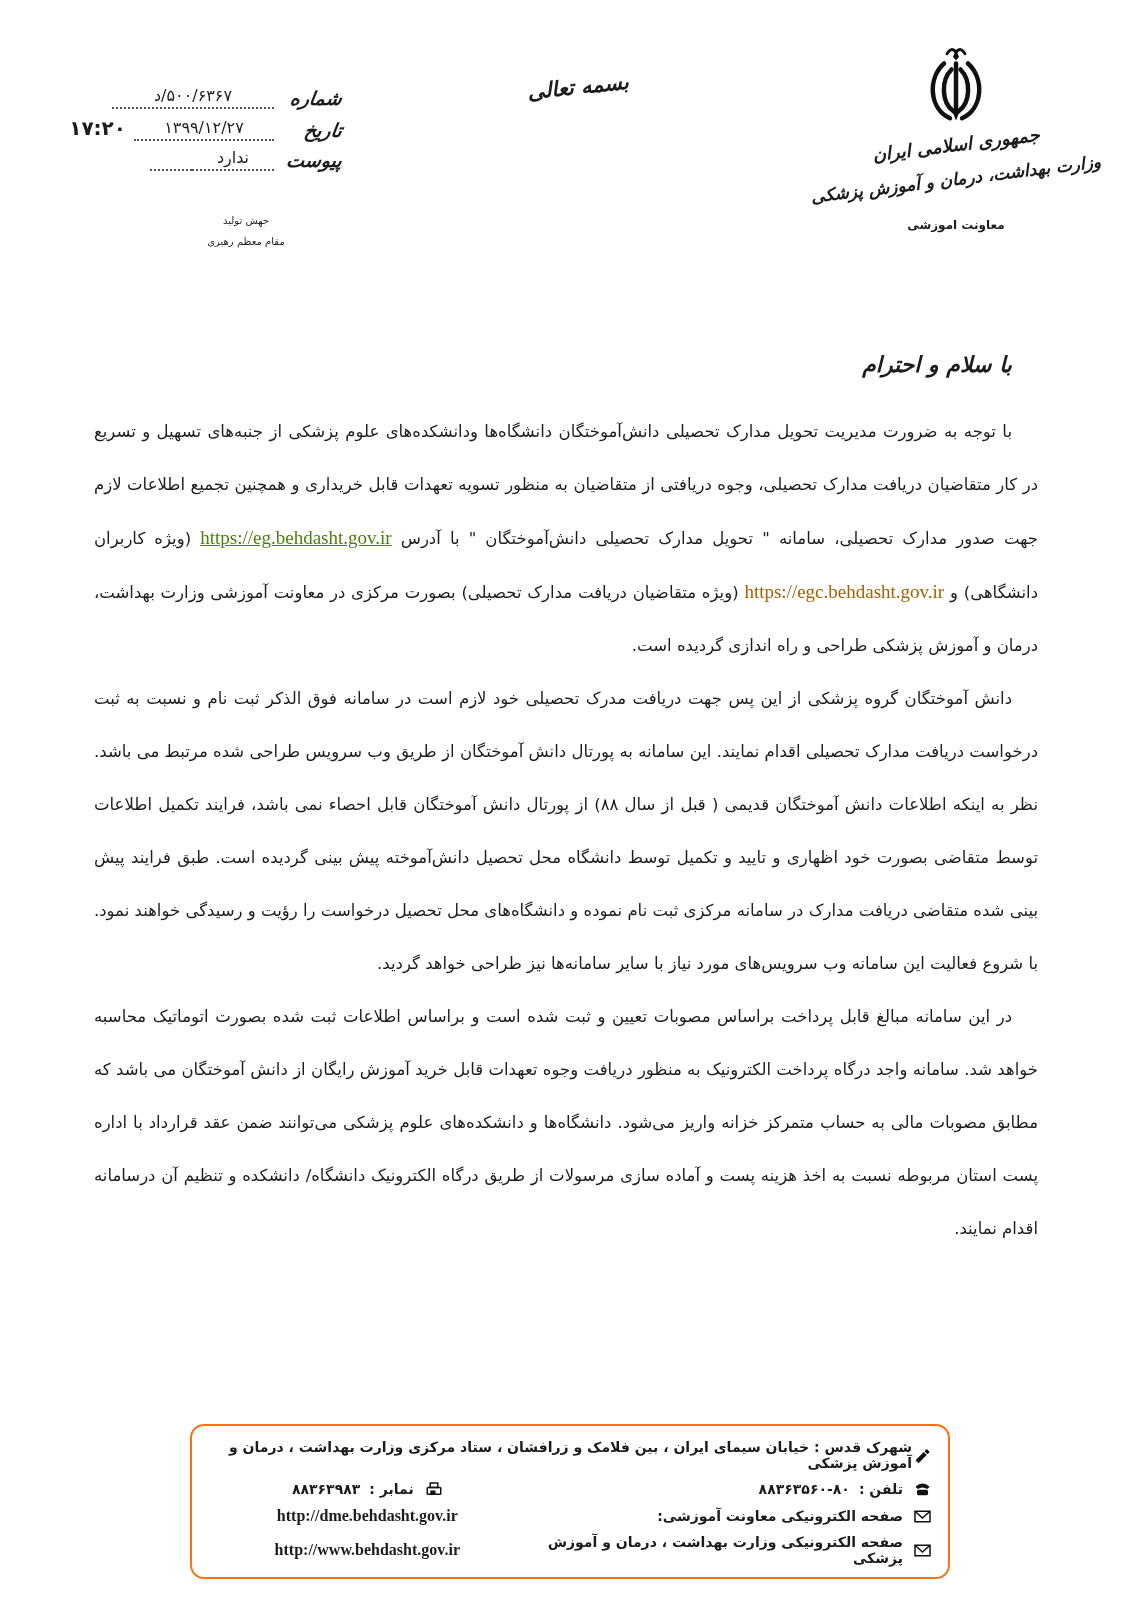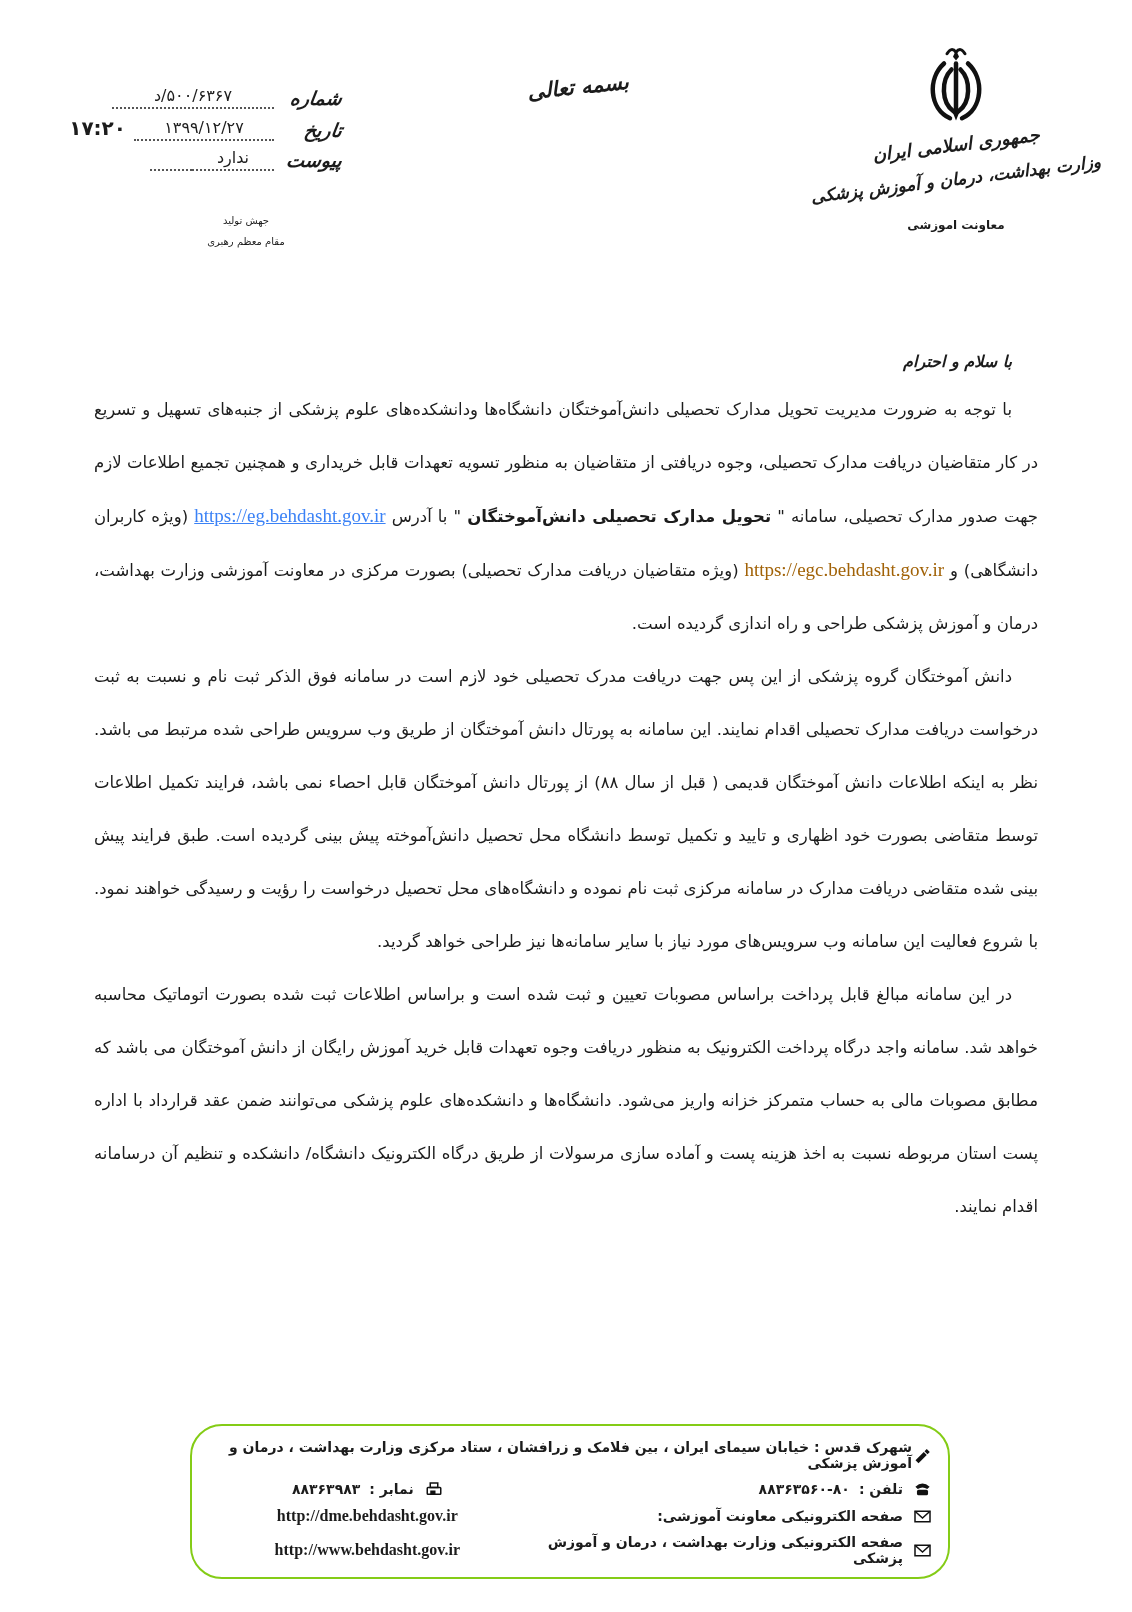--- a/index.html
+++ b/index.html
@@ -31,30 +31,30 @@
   .emblem-svg{width:76px;height:84px;}
   .callig{font-family:"DejaVu Serif",serif;font-style:italic;font-weight:bold;
           transform:rotate(-7deg);white-space:nowrap;}
   .callig1{font-size:18px;margin-top:2px;}
   .callig2{font-size:17px;margin-top:14px;}
   .deputy{font-weight:bold;font-size:12px;margin-top:29px;}
 
   
   .letter{position:absolute;left:94px;top:352px;width:944px;direction:rtl;}
   .addressee{font-weight:bold;font-size:18px;margin:0 0 54px 0;}
-  .salutation{font-style:italic;font-weight:bold;font-size:16px;text-indent:26px;margin:0 0 12px 0;}
+  .salutation{font-style:italic;font-weight:bold;font-size:22px;text-indent:26px;margin:0 0 28px 0;}
   .para{margin:0;text-align:justify;font-size:16.5px;line-height:53px;text-indent:26px;}
-  .para .bold{font-weight:bold;}
+  .para .bold{font-weight:normal;}
   .url{font-family:"Liberation Serif","DejaVu Serif",serif;font-size:19px;unicode-bidi:embed;}
-  .link{color:#3b82f6;}
+  .link{color:#4d7c0f;}
   .plain-url{color:#a16207;text-decoration:none;margin-top:28px;}
 
   
-  .footer{position:absolute;left:190px;top:1424px;width:724px;border:2px solid #84cc16;
-          border-radius:32px;padding:13px 16px 9px;direction:rtl;font-weight:bold;
+  .footer{position:absolute;left:190px;top:1424px;width:724px;border:2px solid #f97316;
+          border-radius:14px;padding:13px 16px 9px;direction:rtl;font-weight:bold;
           font-size:14px;background:#fff;}
   .f-row{display:flex;align-items:center;margin-bottom:9px;}
   .f-right{flex:0 0 56%;display:flex;align-items:center;gap:9px;}
   .f-left{flex:0 0 44%;display:flex;align-items:center;gap:9px;justify-content:center;}
   .f-icon{flex:0 0 auto;width:20px;height:18px;display:inline-flex;align-items:center;}
   .f-url{font-family:"Liberation Serif","DejaVu Serif",serif;font-size:16px;direction:ltr;}
   .f-num{font-weight:bold;}
 </style>
 </head>
 <body>

